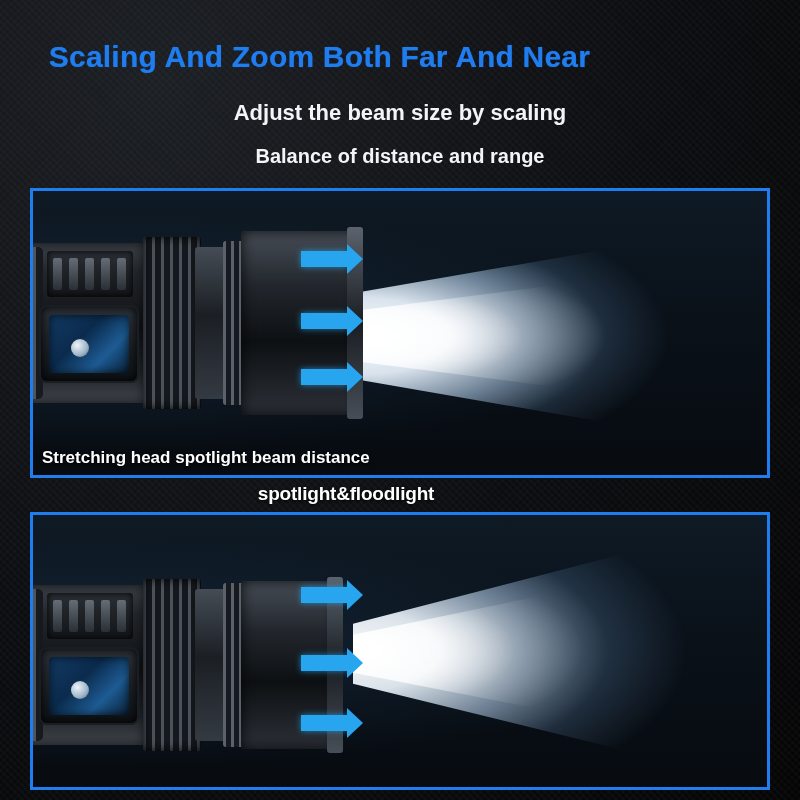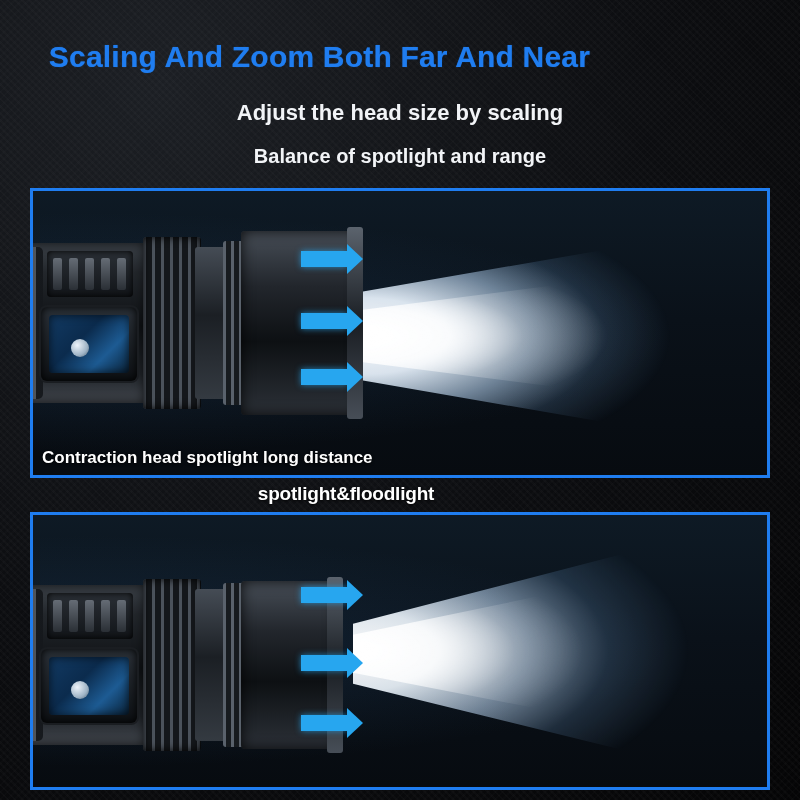--- a/index.html
+++ b/index.html
@@ -263,22 +263,22 @@
     letter-spacing: -0.2px;
     text-shadow: 0 1px 3px rgba(0,0,0,0.9);
   }
 </style>
 </head>
 <body>
 
 <div class="poster">
 
   <div class="headline">Scaling And Zoom Both Far And Near</div>
-  <div class="sub1">Adjust the head size by scaling</div>
-  <div class="sub2">Balance of spotlight and range</div>
+  <div class="sub1">Adjust the beam size by scaling</div>
+  <div class="sub2">Balance of distance and range</div>
 
   <div class="panel top">
     <div class="scene"></div>
 
     <div class="beam beam-narrow"></div>
     <div class="beam beam-narrow-core"></div>
 
     <div class="torch t1">
       <div class="t-part tube"></div>
       <div class="t-part tube-ribs"></div>
@@ -299,21 +299,21 @@
       <div class="t-part ring3"></div>
       <div class="t-part head head-long"></div>
       <div class="t-part bezel bezel-long"></div>
     </div>
 
     <div class="arrow" style="left:268px; top:60px; width:46px;"></div>
     <div class="arrow" style="left:268px; top:122px; width:46px;"></div>
     <div class="arrow" style="left:268px; top:178px; width:46px;"></div>
   </div>
 
-  <div class="caption cap-top">Contraction head spotlight long distance</div>
+  <div class="caption cap-top">Stretching head spotlight beam distance</div>
   <div class="middle-label">spotlight&amp;floodlight</div>
   <div class="caption cap-bottom">Contraction head large range hypershoot</div>
 
   <div class="panel bottom">
     <div class="scene"></div>
 
     <div class="beam beam-wide"></div>
     <div class="beam beam-wide-core"></div>
 
     <div class="torch t2">

